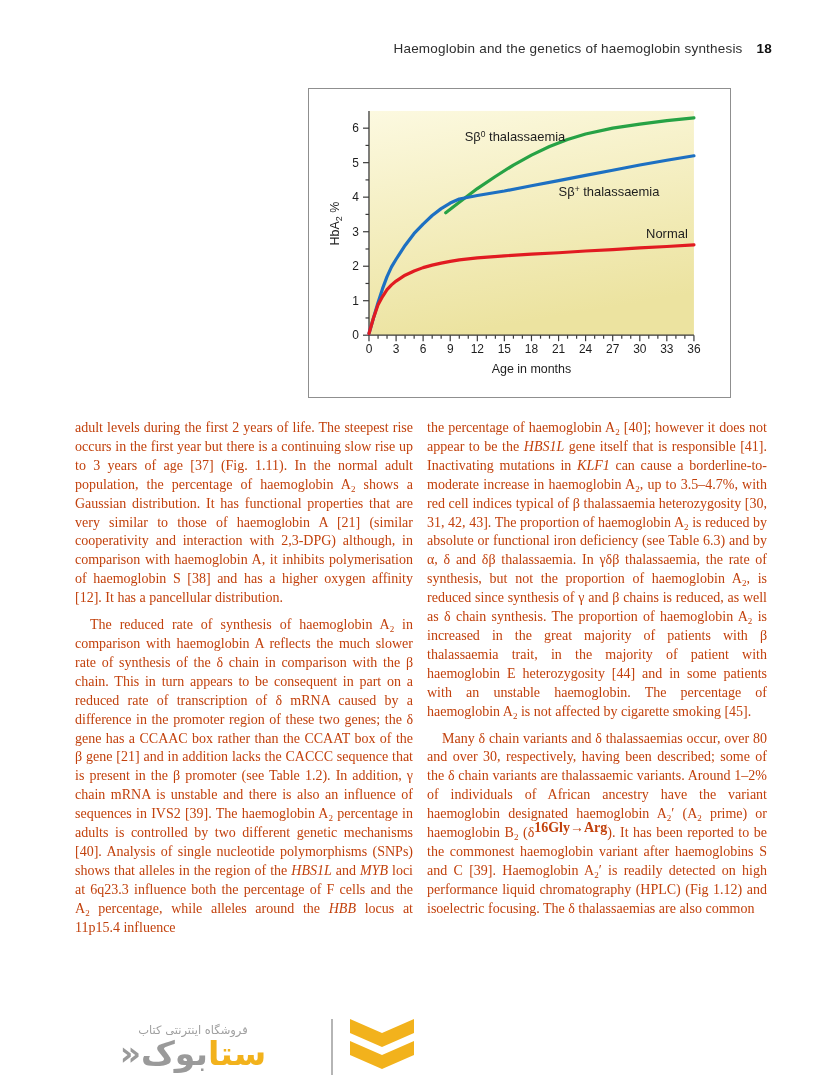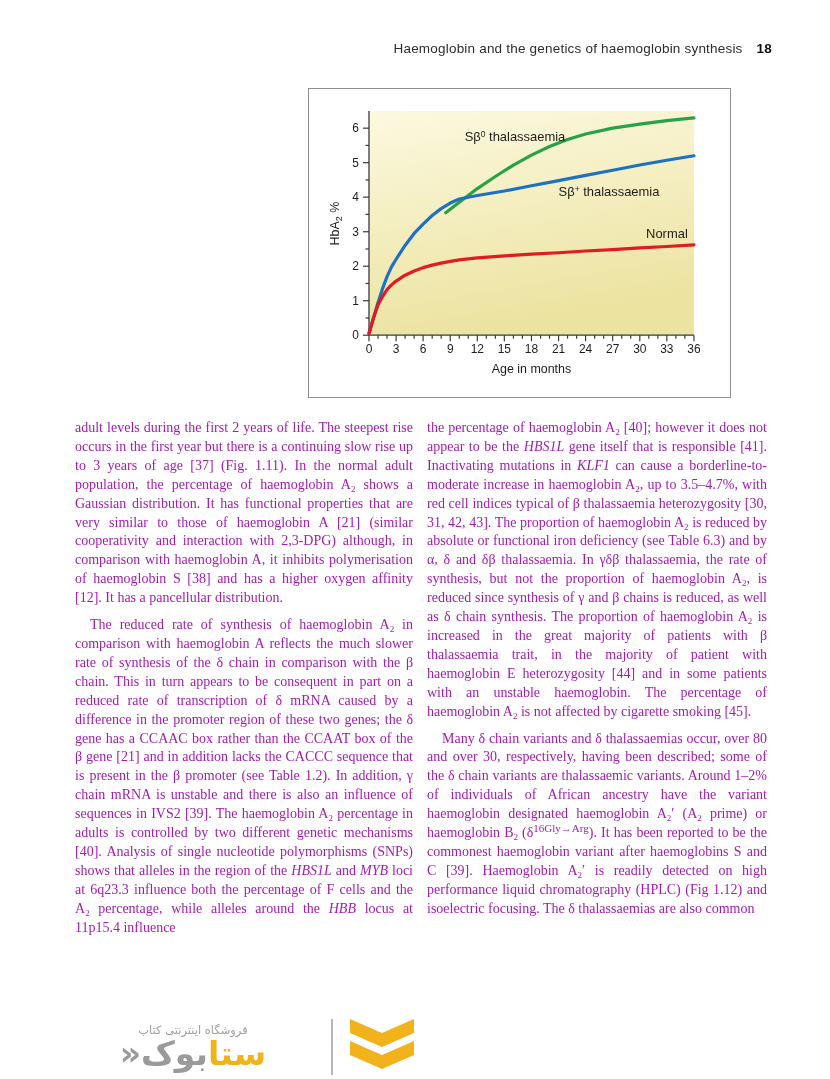--- a/index.html
+++ b/index.html
@@ -14,27 +14,27 @@
   
   #figure-box{position:absolute;left:308px;top:88px;width:423px;height:310px;
               border:1px solid #8f8f8f;background:#fff;box-sizing:border-box;}
   #figure-box svg{display:block;width:100%;height:100%;}
   #caption{position:absolute;left:75px;top:294px;width:230px;
            font-family:"Liberation Sans",sans-serif;font-size:12.3px;line-height:17px;color:#111;}
   #caption sub{font-size:8.5px;}
 
   
   .col{position:absolute;top:419px;height:606px;overflow:hidden;text-align:justify;
-       font-size:14px;line-height:18.9px;color:#a21caf;}
+       font-size:14px;line-height:18.9px;color:#c2410c;}
   #col-left{left:75px;width:338px;}
   #col-right{left:427px;width:340px;}
   .col p{margin:0;}
   .col p.indent{text-indent:15px;margin-top:8px;}
   .col sub{font-size:9px;vertical-align:-3px;line-height:0;}
-  .col sup{font-size:11px;vertical-align:5px;line-height:0;}
+  .col sup{font-size:14px;vertical-align:5px;line-height:0;font-weight:bold;}
 
   
   #footer{position:absolute;left:0;bottom:0;width:830px;height:70px;background:#fff;}
   #logo-block{position:absolute;left:62px;bottom:8px;width:262px;text-align:center;direction:rtl;}
   #logo-wordmark{font-family:"DejaVu Sans",sans-serif;font-weight:bold;font-size:33px;line-height:34px;}
   #logo-wordmark .gold{color:#f2b21c;}
   #logo-wordmark .gray{color:#9a9a9a;}
   #logo-subtitle{font-family:"DejaVu Sans",sans-serif;font-size:11.5px;color:#a0a0a0;margin-top:2px;}
   #footer-divider{position:absolute;left:331px;bottom:4px;width:2px;height:56px;background:#b5b5b5;}
   #emblem{position:absolute;left:347px;bottom:6px;width:70px;height:58px;}

